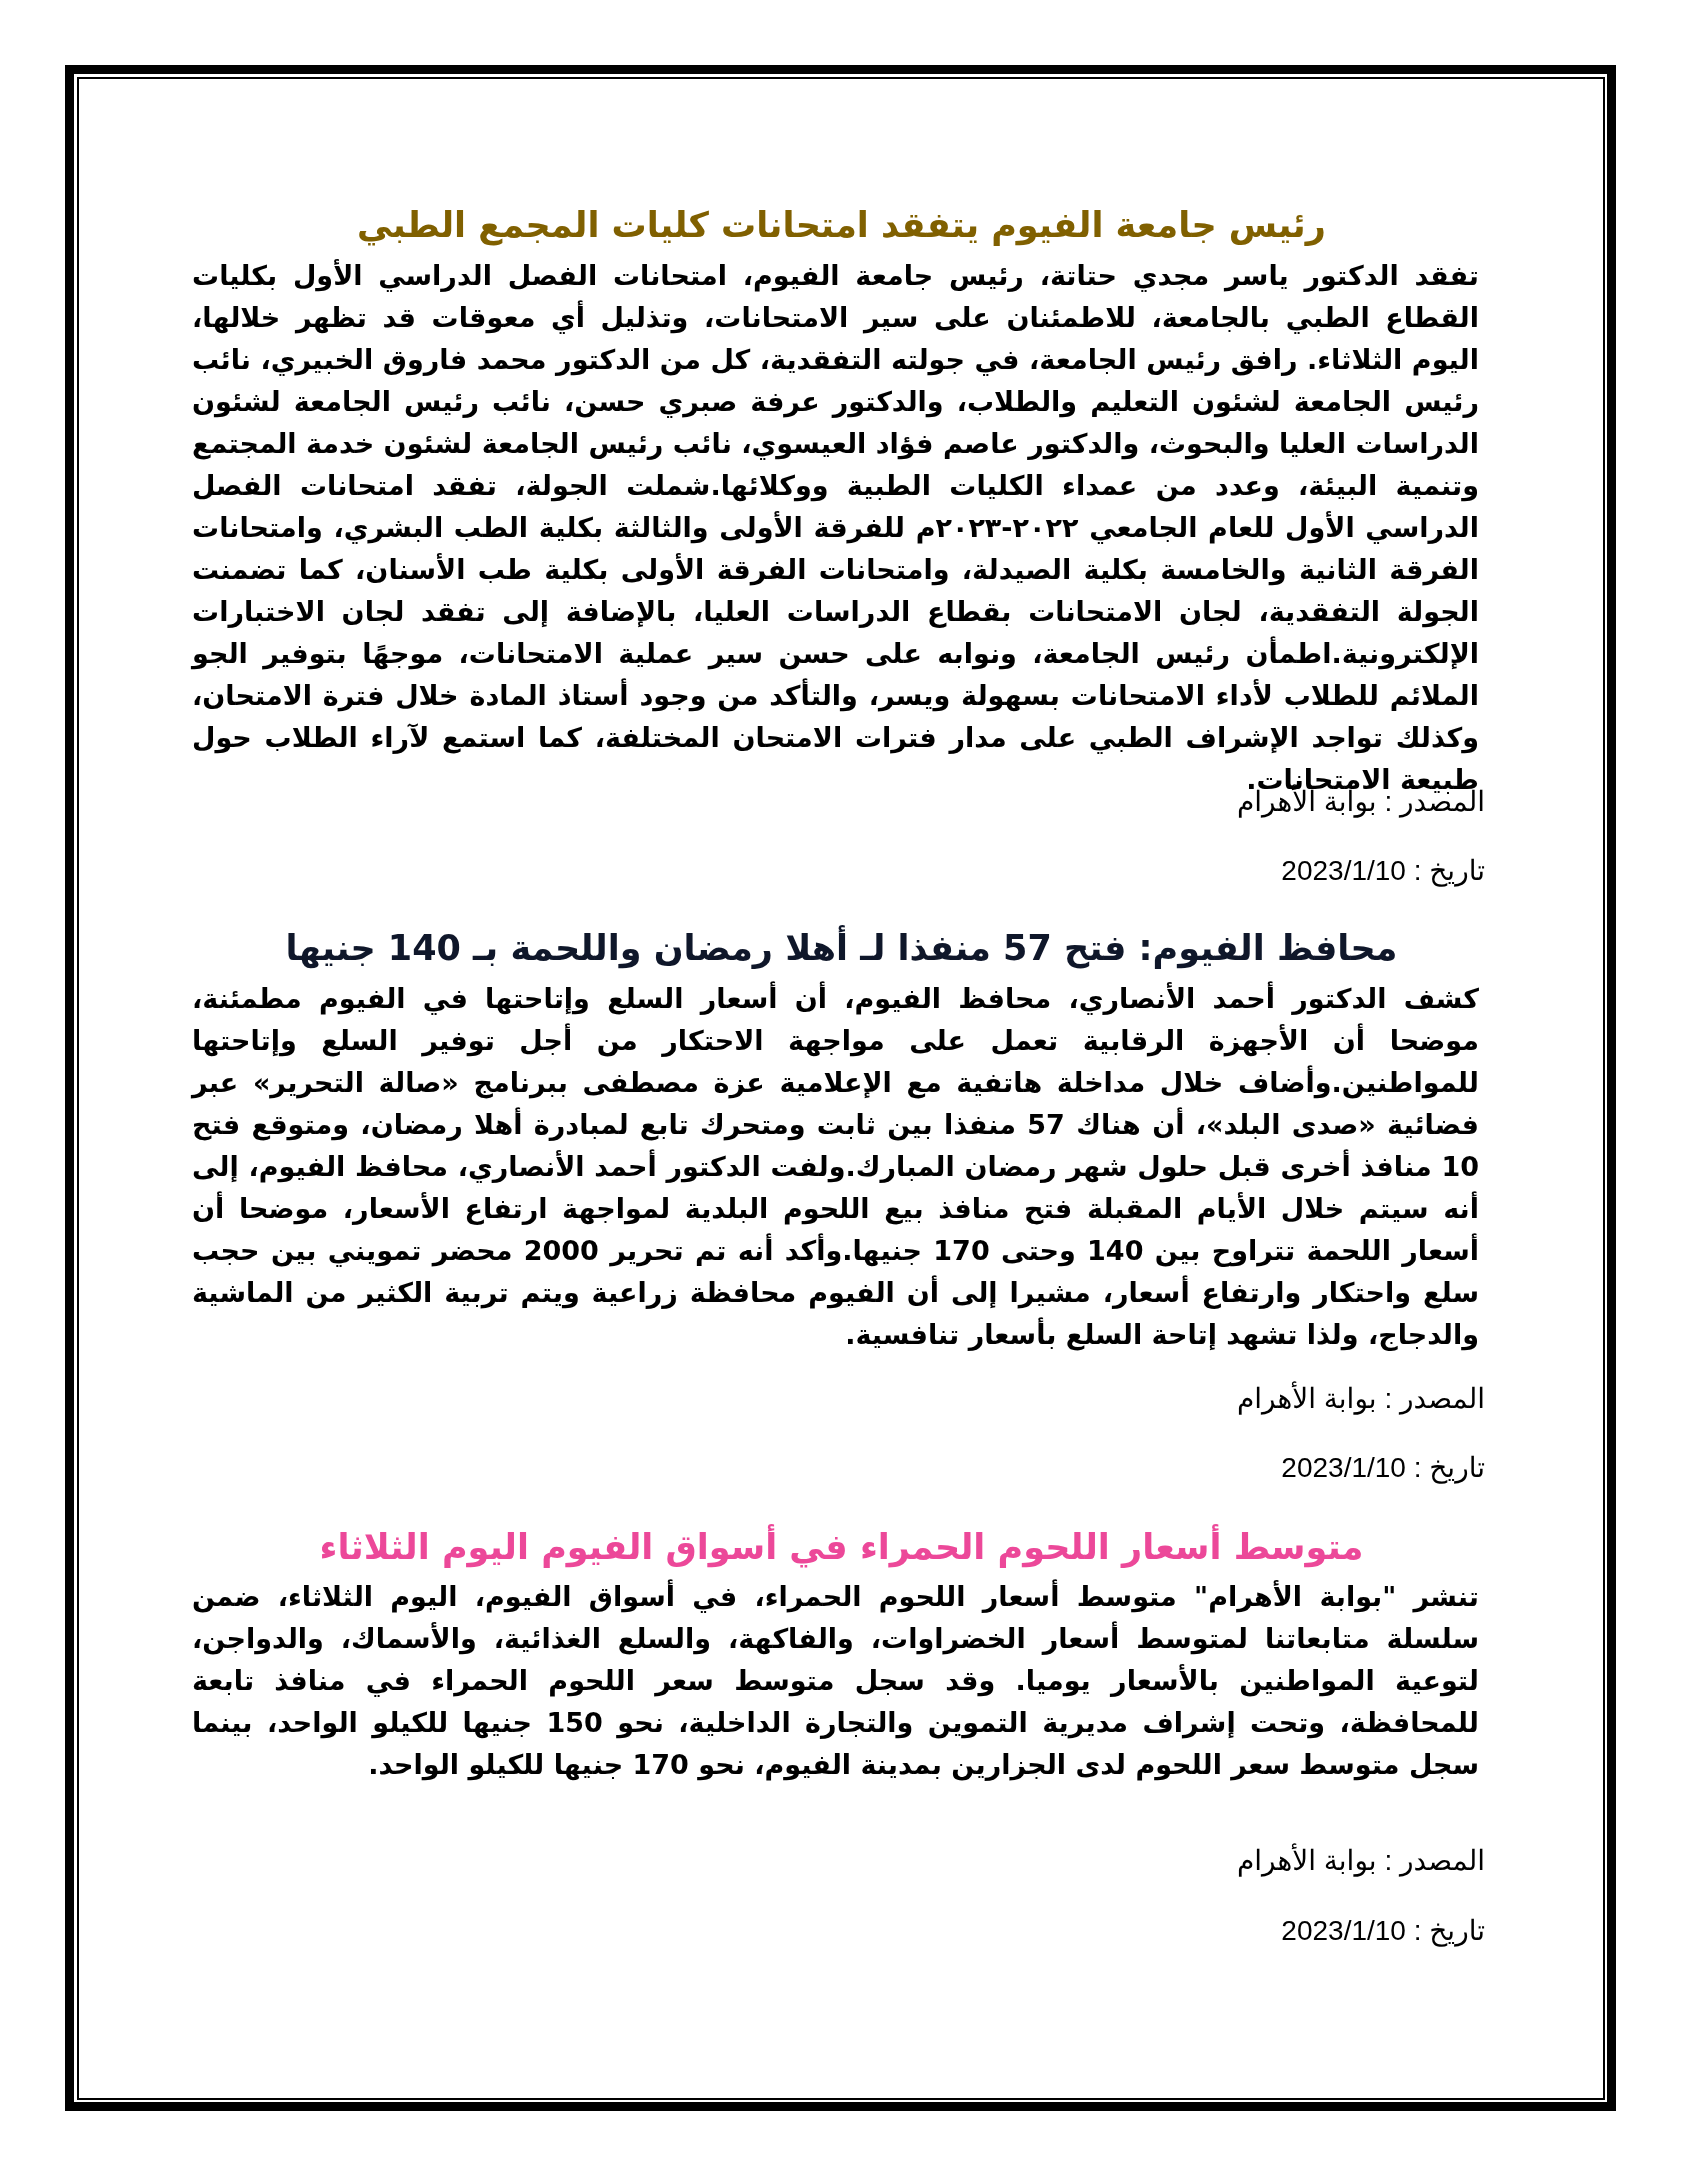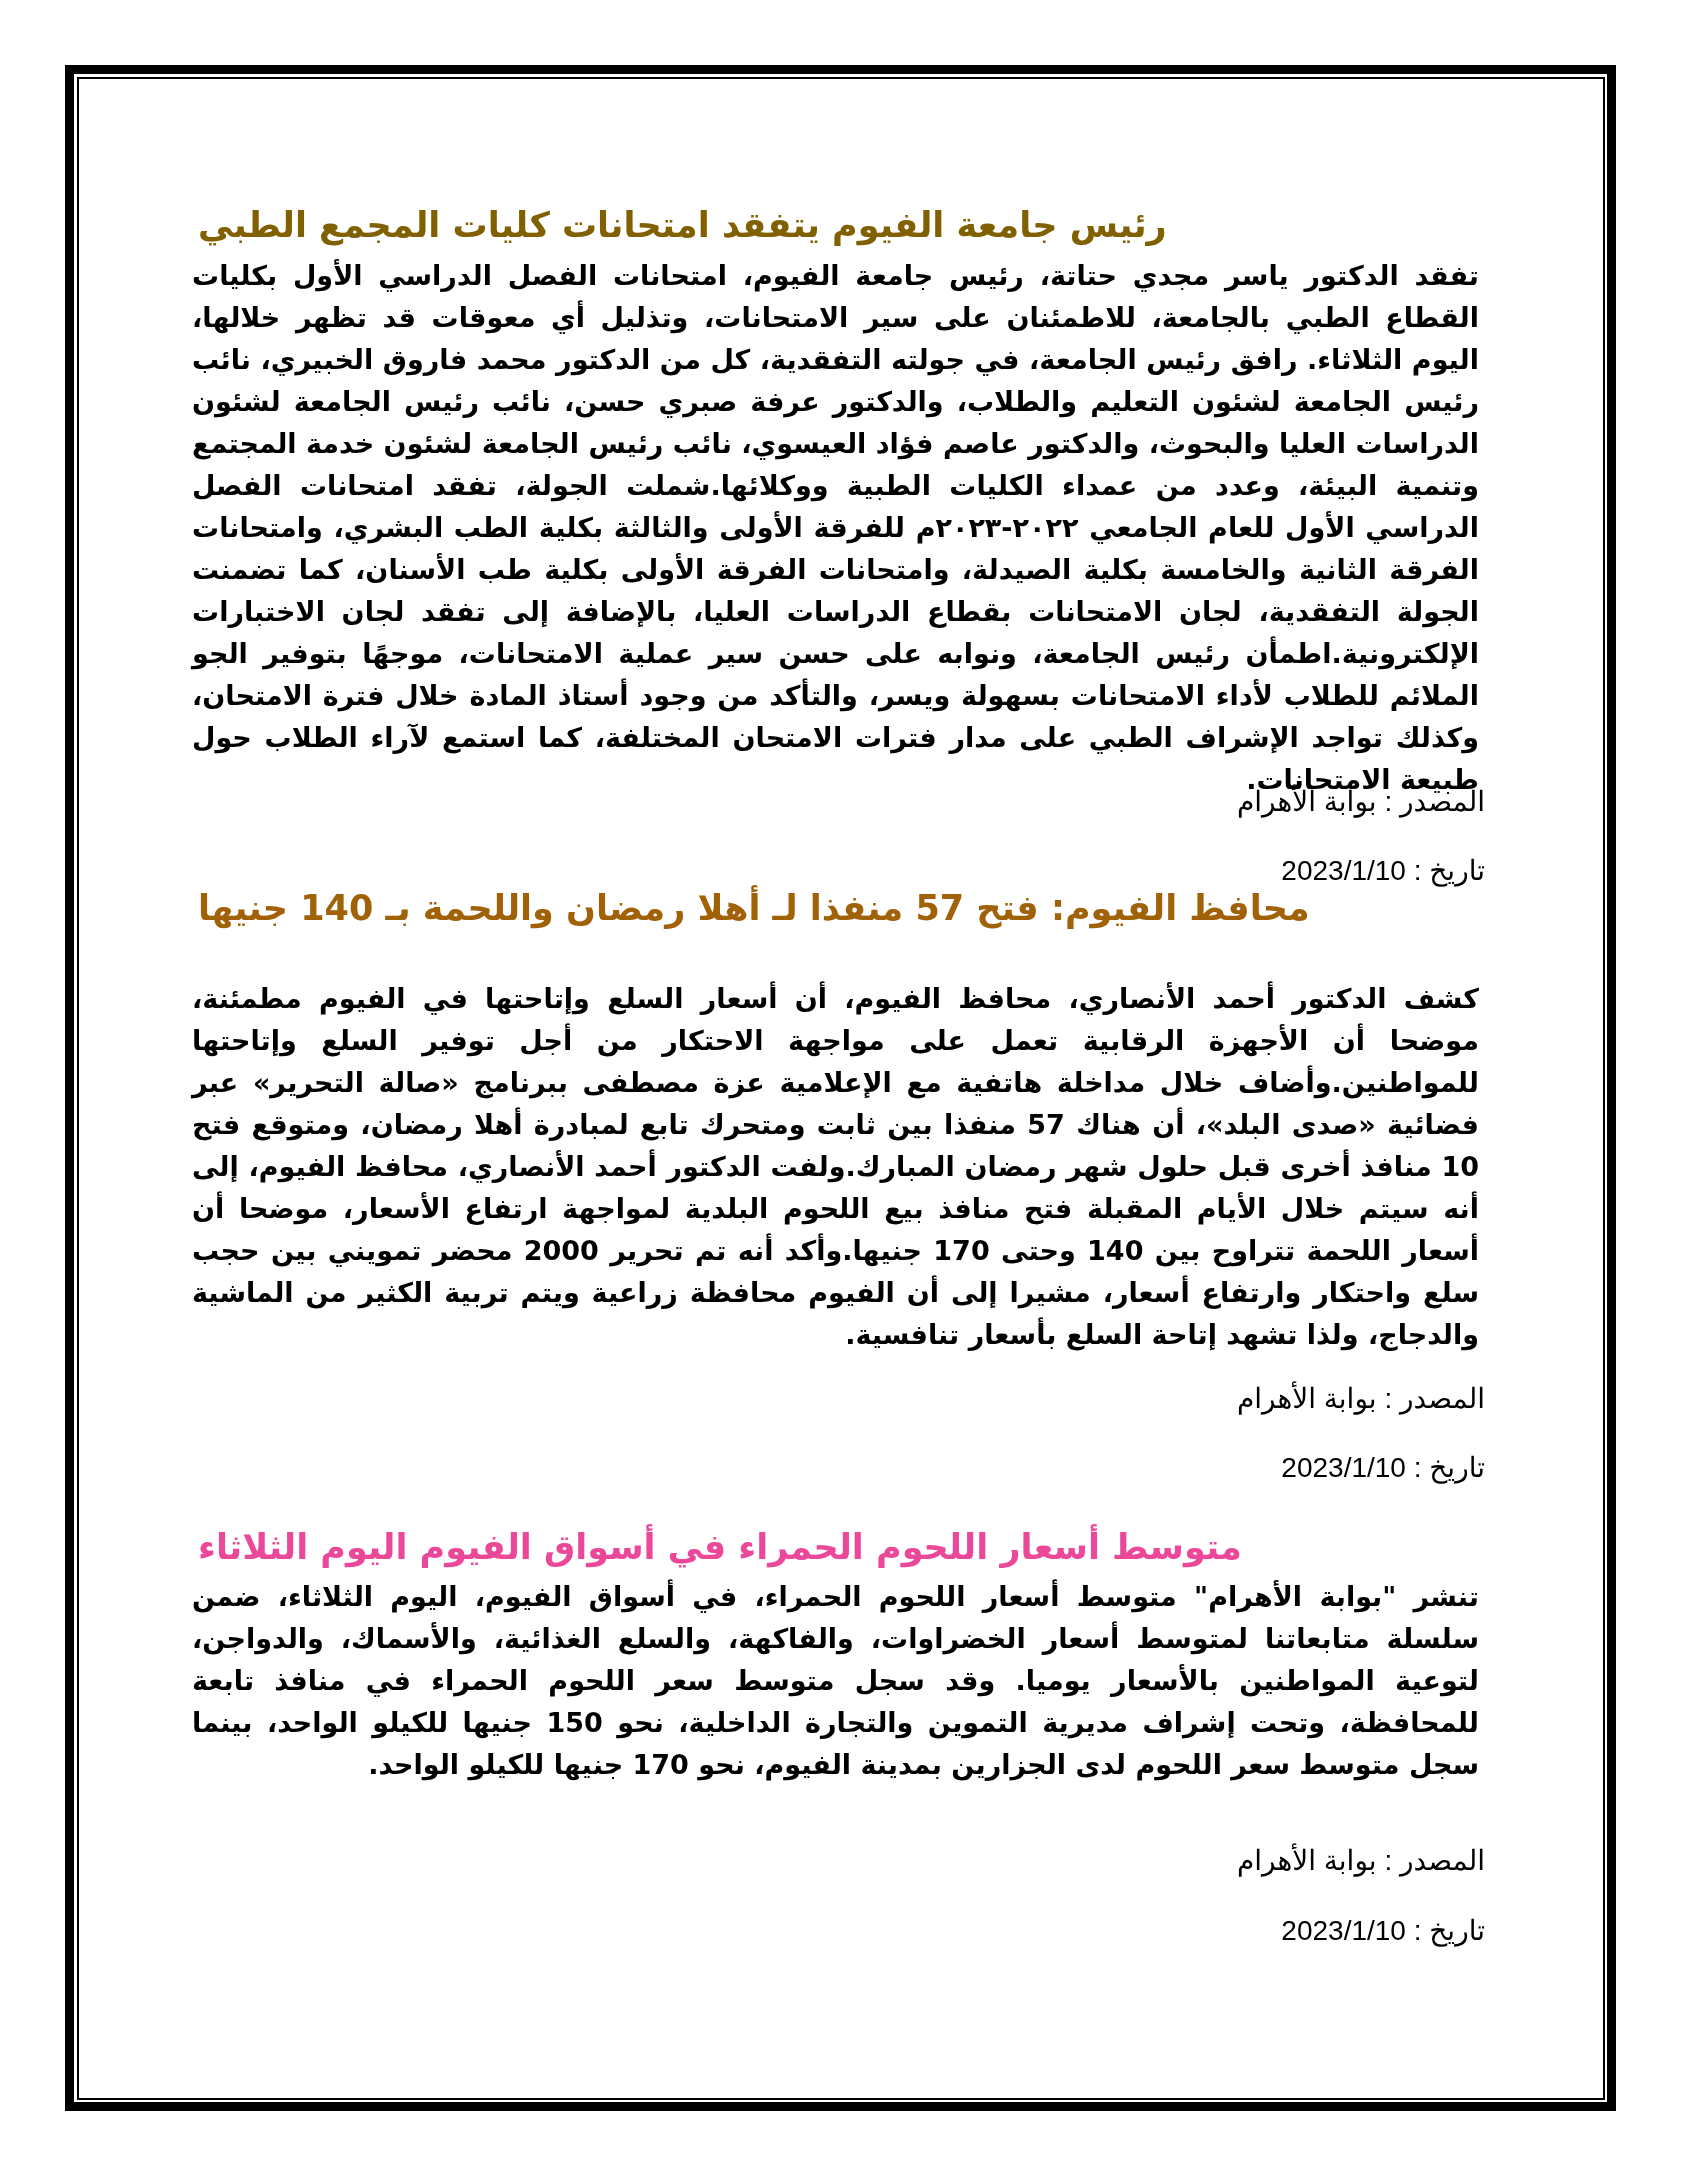--- a/index.html
+++ b/index.html
@@ -2,21 +2,21 @@
 <html lang="ar" dir="rtl"><head>
 <meta charset="utf-8">
 <style>
   html, body { margin: 0; padding: 0; background: #ffffff; }
   body { width: 1683px; height: 2178px; position: relative; overflow: hidden;
          font-family: "DejaVu Sans", "Liberation Sans", sans-serif; color: #000; }
   .frame-outer { position: absolute; left: 65px; top: 65px; width: 1551px; height: 2046px;
                  box-sizing: border-box; border: 9px solid #000; }
   .frame-inner { position: absolute; left: 77px; top: 77px; width: 1528px; height: 2023px;
                  box-sizing: border-box; border: 2px solid #000; }
-  .heading { position: absolute; left: 198px; width: 1287px; text-align: left;
+  .heading { position: absolute; left: 198px; width: 1287px; text-align: center;
              font-family: "DejaVu Sans", sans-serif; font-weight: bold; font-size: 35px;
              line-height: 44px; margin: 0; letter-spacing: 0; direction: rtl; }
   .body-text { position: absolute; left: 192px; width: 1287px; text-align: justify;
                text-align-last: right; font-family: "DejaVu Sans", sans-serif;
                font-weight: bold; font-size: 27px; line-height: 42px; margin: 0; direction: rtl; }
   .meta { position: absolute; left: 198px; width: 1287px; 
           font-family: "Liberation Sans", sans-serif; font-size: 28px; line-height: 36px; margin: 0;
           direction: rtl; }
   .meta .ltr { unicode-bidi: isolate; direction: ltr; }
 </style>
@@ -33,21 +33,21 @@
     <span>المصدر :</span>
     <span>بوابة الأهرام</span>
   </p>
   <p class="meta" style="top: 853px; color: rgb(0, 0, 0);">
     <span>تاريخ :</span>
     <span class="ltr">2023/1/10</span>
   </p>
 </section>
 
 <section>
-  <h1 class="heading" style="top: 886px; color: #a16207;">محافظ الفيوم: فتح 57 منفذا لـ أهلا رمضان واللحمة بـ 140 جنيها</h1>
+  <h1 class="heading" style="top: 926px; color: #0f172a;">محافظ الفيوم: فتح 57 منفذا لـ أهلا رمضان واللحمة بـ 140 جنيها</h1>
   <p class="body-text" style="top: 978px; color: rgb(0, 0, 0);">كشف الدكتور أحمد الأنصاري، محافظ الفيوم، أن أسعار السلع وإتاحتها في الفيوم مطمئنة، موضحا أن الأجهزة الرقابية تعمل على مواجهة الاحتكار من أجل توفير السلع وإتاحتها للمواطنين.وأضاف خلال مداخلة هاتفية مع الإعلامية عزة مصطفى ببرنامج «صالة التحرير» عبر فضائية «صدى البلد»، أن هناك 57 منفذا بين ثابت ومتحرك تابع لمبادرة أهلا رمضان، ومتوقع فتح 10 منافذ أخرى قبل حلول شهر رمضان المبارك.ولفت الدكتور أحمد الأنصاري، محافظ الفيوم، إلى أنه سيتم خلال الأيام المقبلة فتح منافذ بيع اللحوم البلدية لمواجهة ارتفاع الأسعار، موضحا أن أسعار اللحمة تتراوح بين 140 وحتى 170 جنيها.وأكد أنه تم تحرير 2000 محضر تمويني بين حجب سلع واحتكار وارتفاع أسعار، مشيرا إلى أن الفيوم محافظة زراعية ويتم تربية الكثير من الماشية والدجاج، ولذا تشهد إتاحة السلع بأسعار تنافسية.</p>
   <p class="meta" style="top: 1381px; color: rgb(0, 0, 0);">
     <span>المصدر :</span>
     <span>بوابة الأهرام</span>
   </p>
   <p class="meta" style="top: 1450px; color: rgb(0, 0, 0);">
     <span>تاريخ :</span>
     <span class="ltr">2023/1/10</span>
   </p>
 </section>

